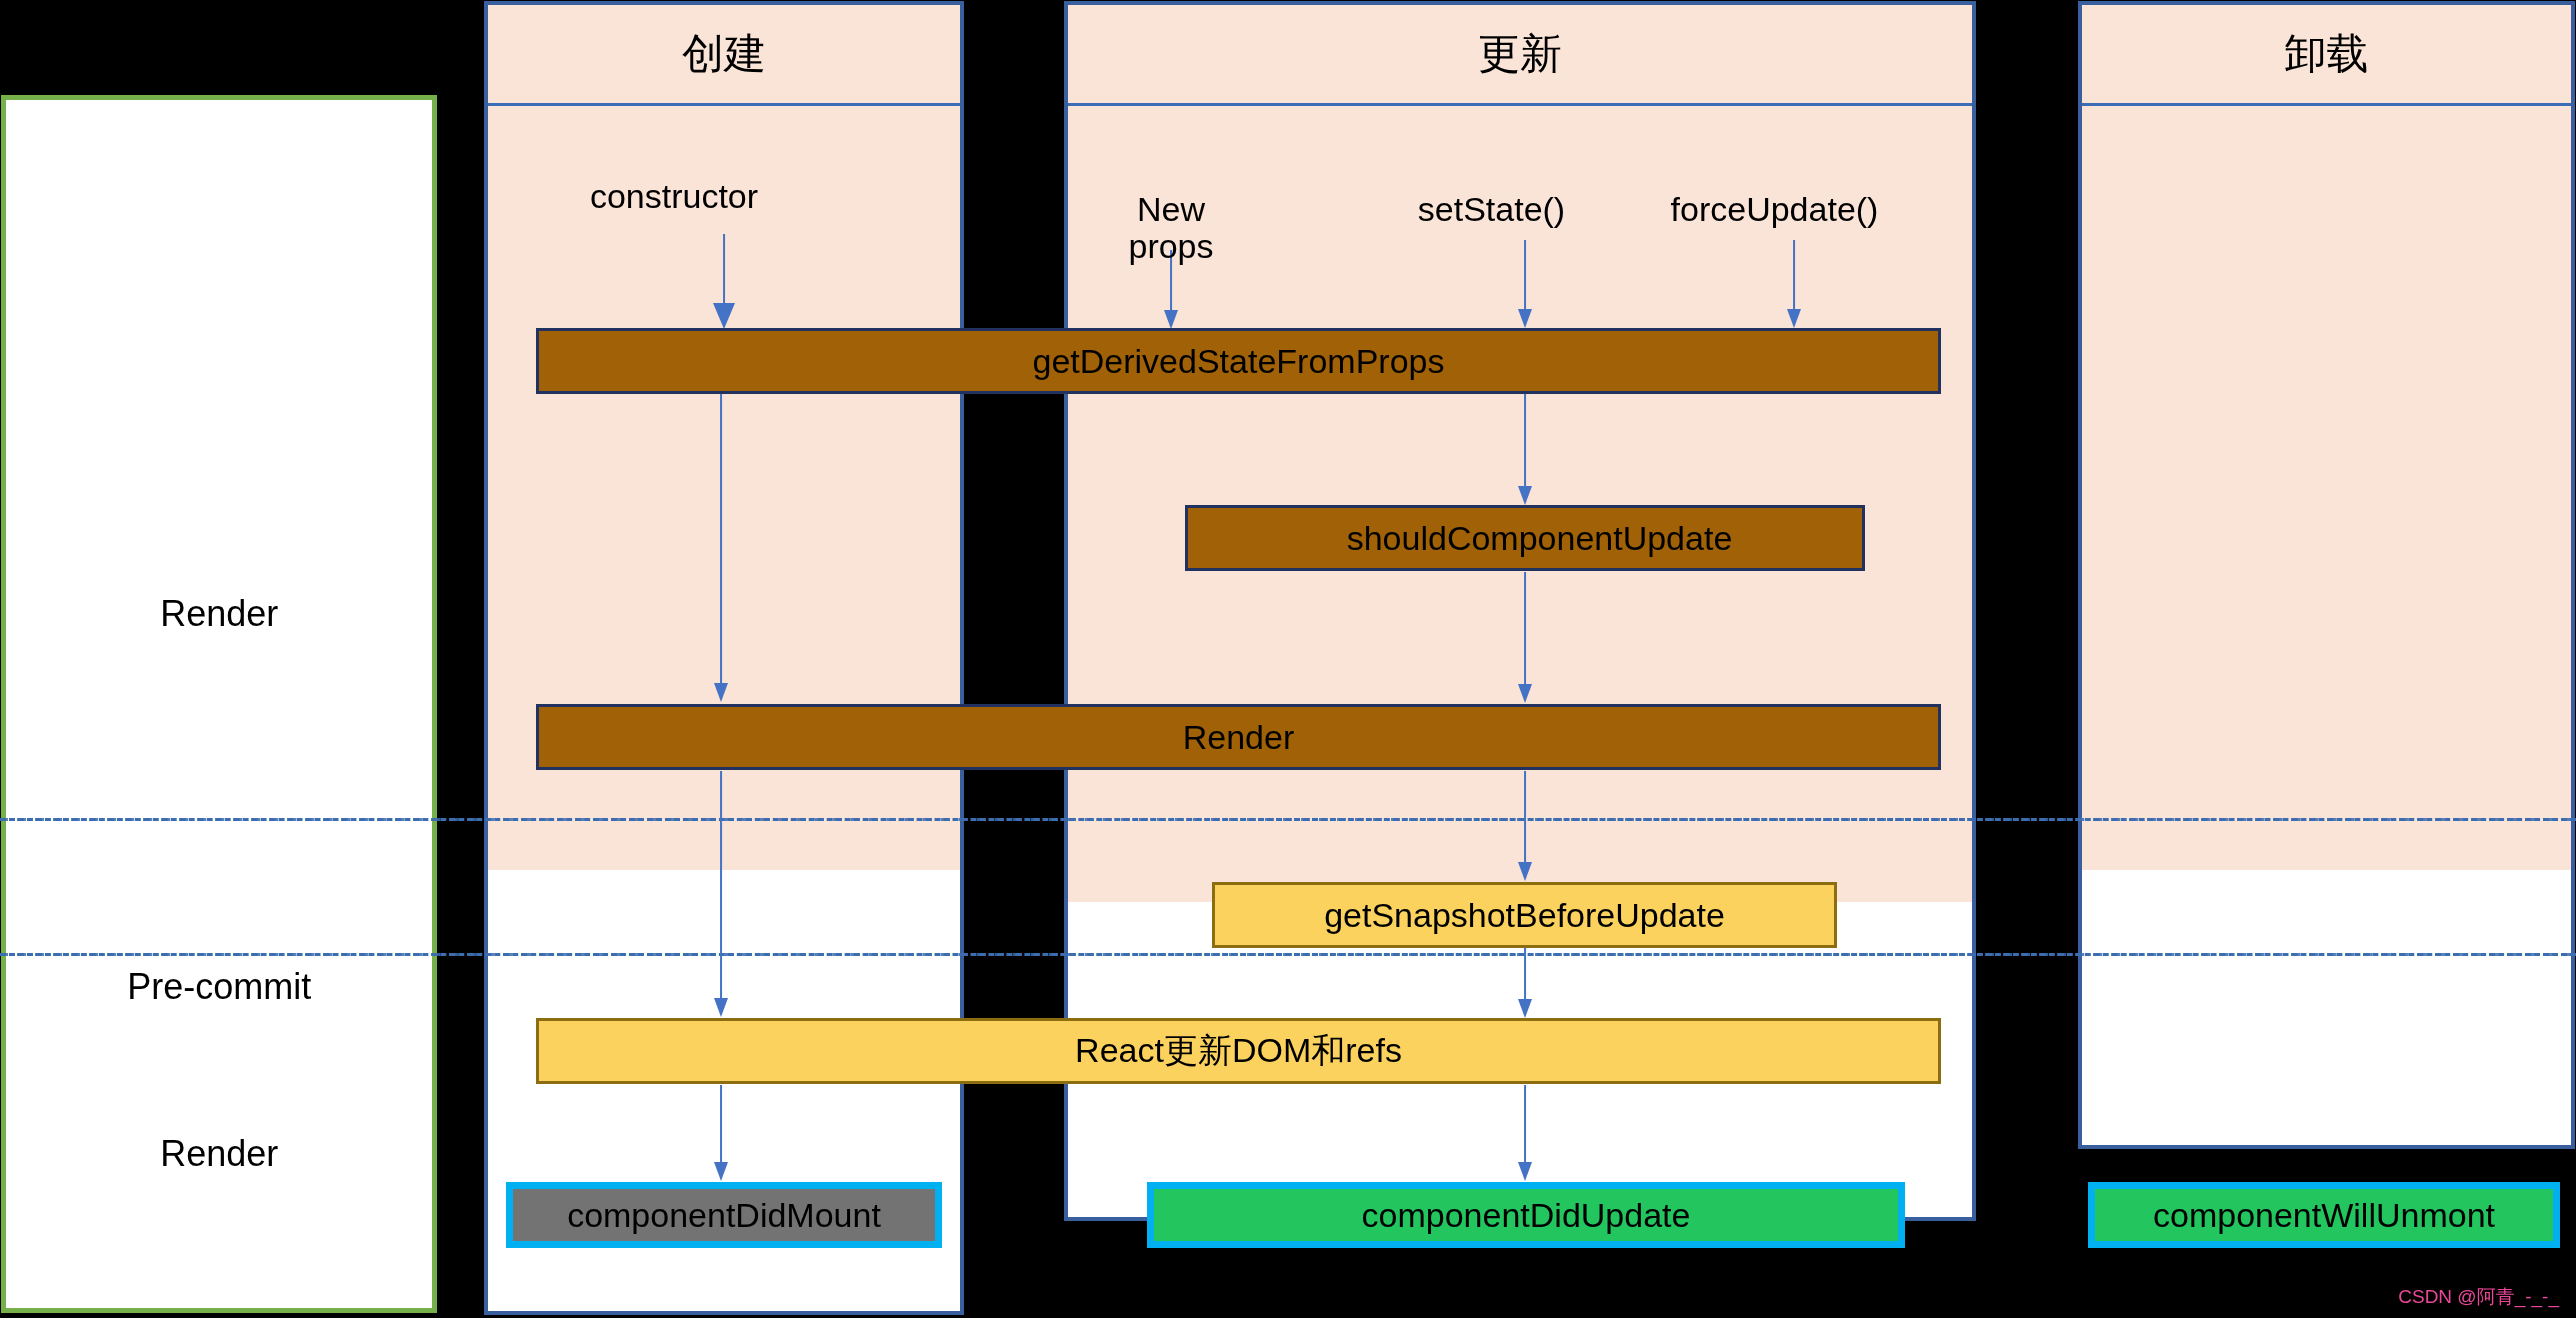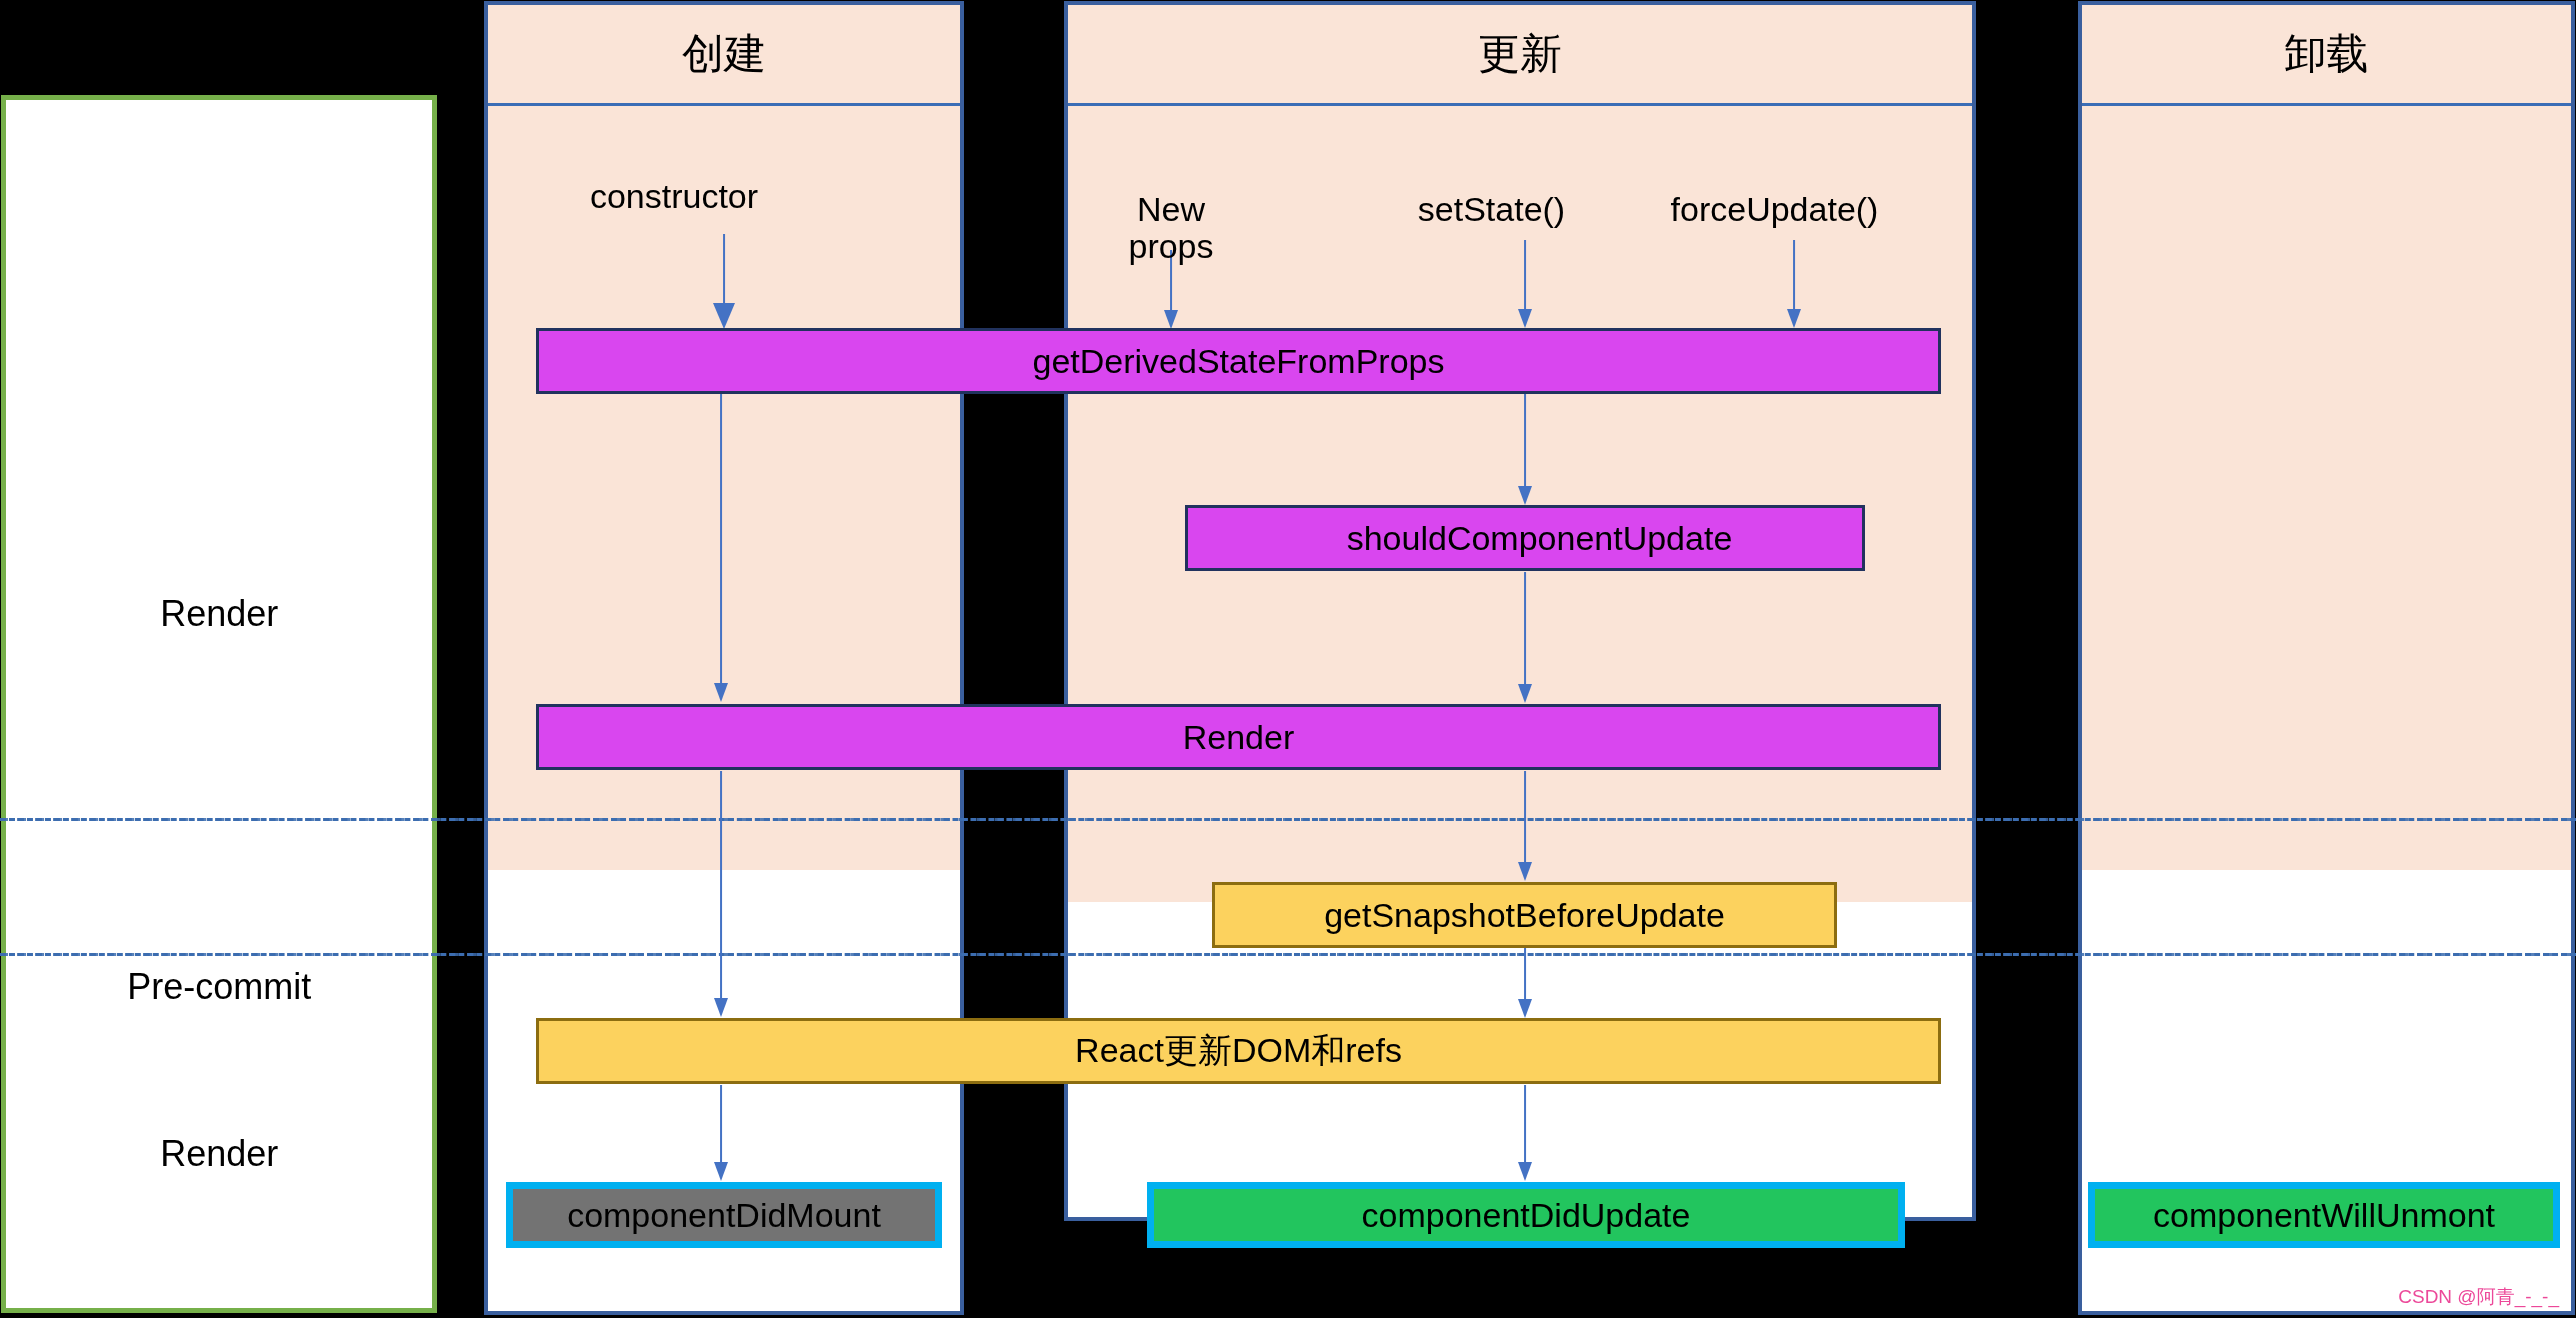--- a/index.html
+++ b/index.html
@@ -92,40 +92,40 @@
     z-index: 3;
   }
   .col-head-text {
     font-size: 42px;
     color: #000000;
     white-space: nowrap;
   }
 
   #col-create  { left: 484px;  top: 1.3px;  width: 480px;  height: 1314px; }
   #col-update  { left: 1064px; top: 1.3px;  width: 912px; height: 1220px; }
-  #col-unmount { left: 2078px; top: 1.3px;  width: 497px;  height: 1314px; }
+  #col-unmount { left: 2078px; top: 1.3px;  width: 497px;  height: 1148px; }
 
   #tint-create  { height: 865px; }
   #tint-update  { height: 897px; }
   #tint-unmount { height: 865px; }
 
   
   .lbox {
     position: absolute;
     box-sizing: border-box;
     display: flex;
     align-items: center;
     justify-content: center;
     z-index: 10;
     color: #000000;
     font-size: 34px;
     white-space: nowrap;
   }
   .lbox.blue {
-    background: #d946ef;
+    background: #a16207;
     border: 3.2px solid #21325e;
   }
   .lbox.yellow {
     background: #fcd25e;
     border: 3.9px solid #8c6d10;
   }
   .lbox.green-cyan {
     background: #737373;
     border: 7.1px solid #00b0f0;
   }

